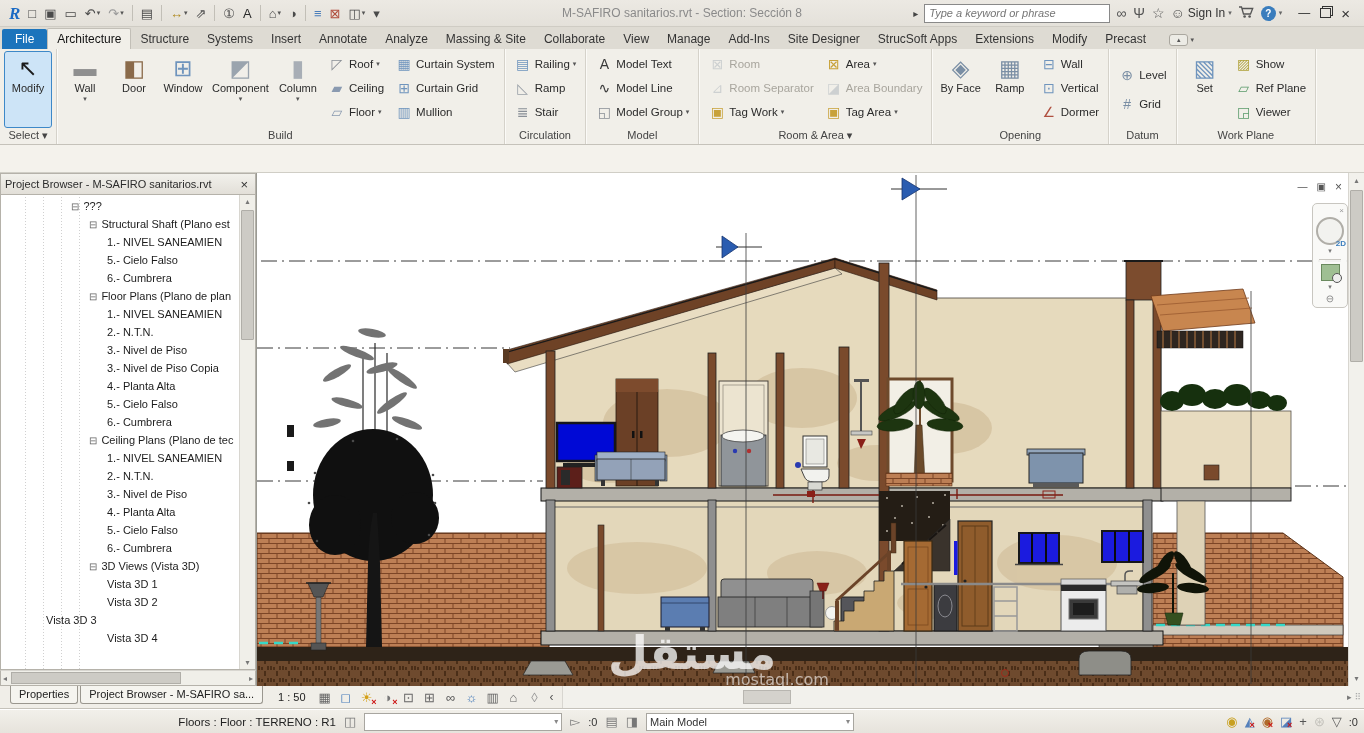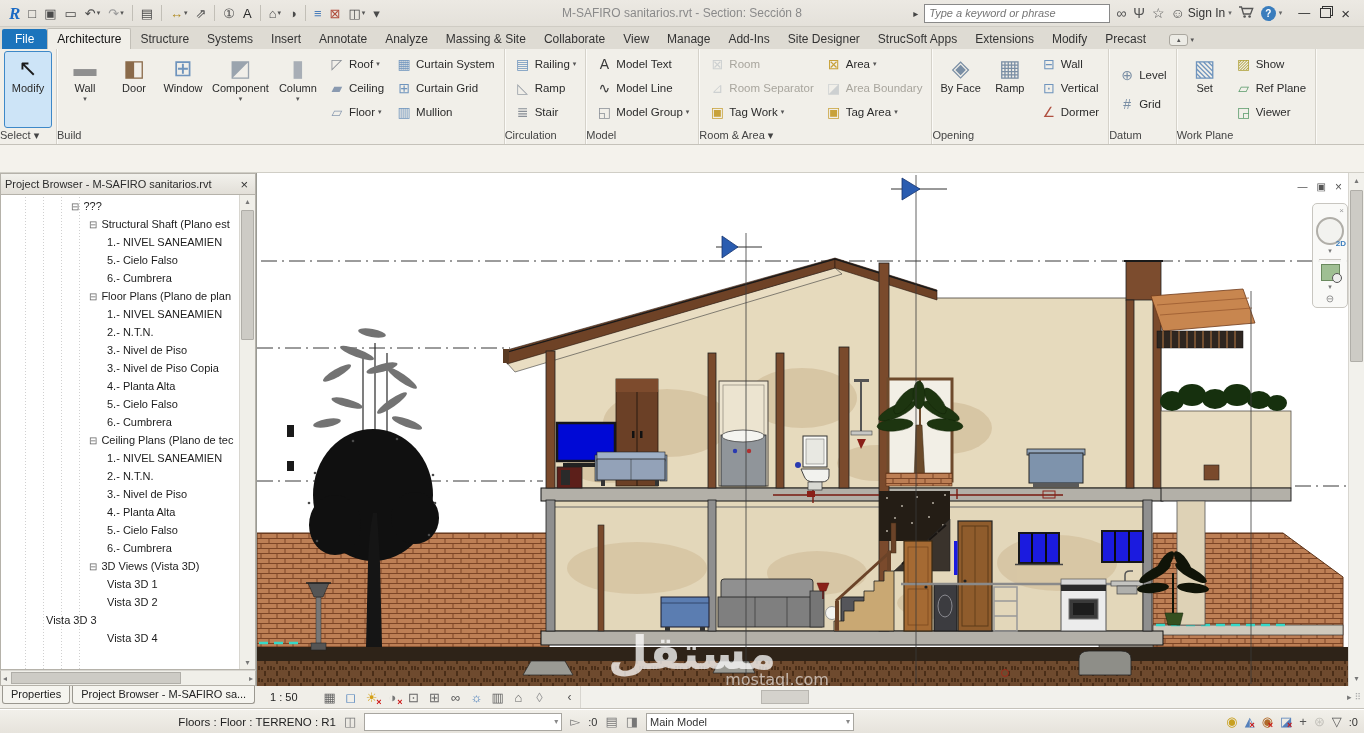--- a/index.html
+++ b/index.html
@@ -47,21 +47,21 @@
   .blabel{font-size:11px;color:#2b2b2b;line-height:11px;white-space:pre-line;max-width:62px;}
   .bdd{font-size:7px;color:#555;margin-top:1px;}
   .scol{display:flex;flex-direction:column;justify-content:flex-start;gap:1px;}
   .scol.center{justify-content:center;gap:6px;}
   .sbtn{display:flex;align-items:center;height:23px;padding:0 4px;border-radius:2px;cursor:default;white-space:nowrap;}
   .sico{font-size:14px;width:18px;text-align:center;margin-right:3px;}
   .slabel{font-size:11.5px;color:#2b2b2b;}
   .sdd{font-size:7px;color:#555;margin-left:3px;}
   .dis .slabel,.dis .blabel{color:#a8a59d;}
   .dis .sico,.dis .bico{opacity:.4;}
-  .plabel{height:17px;text-align:left;font-size:11px;color:#444;line-height:16px;}
+  .plabel{height:17px;text-align:center;font-size:11px;color:#444;line-height:16px;}
   
   .optionsbar{height:27px;background:#f4f2ec;border-bottom:1px solid #d0cec6;}
   
   .main{display:flex;height:513px;}
   .sidepanel{width:256px;min-width:256px;border-right:1px solid #9a9a94;display:flex;flex-direction:column;background:#f0eee8;}
   .phead{height:20px;background:linear-gradient(#f2f1ec,#e2dfd8);border:1px solid #b5b2aa;display:flex;align-items:center;
          font-size:11px;padding:0 4px;justify-content:space-between;}
   .phead .x{font-size:13px;color:#333;padding:0 3px;}
   .treewrap{flex:1;border:1px solid #b5b2aa;border-top:none;background:#fff;position:relative;overflow:hidden;}
   .tree{position:absolute;top:2px;left:0;right:15px;bottom:0;overflow:hidden;
@@ -90,24 +90,24 @@
   .wheel:after{content:"2D";position:absolute;right:-4px;bottom:-5px;font-size:8px;font-weight:bold;color:#3a7dbd;}
   .ncar{font-size:7px;color:#777;}
   .ndiv{width:22px;height:1px;background:#c8c6c0;margin:2px 0;}
   .zoomtool{width:17px;height:15px;background:#9fbf93;border:1px solid #6a8a5e;position:relative;}
   .zoomtool:after{content:"";position:absolute;right:-3px;bottom:-3px;width:8px;height:8px;border:1.5px solid #555;border-radius:50%;background:#eee;}
   .nminus{font-size:10px;color:#888;}
   .cvscroll{position:absolute;top:0;right:0;bottom:0;width:15px;background:#f2f1ec;border-left:1px solid #d8d6d0;
             display:flex;flex-direction:column;align-items:center;font-size:8px;color:#777;}
   
   .bottomrow{height:22px;display:flex;background:#f0eee8;border-bottom:1px solid #c5c2ba;}
-  .paneltabs{width:256px;min-width:256px;display:flex;align-items:flex-start;gap:2px;padding-left:2px;}
+  .paneltabs{width:256px;min-width:256px;display:flex;align-items:flex-start;gap:2px;padding-left:10px;}
   .ptab{border:1px solid #9a978f;border-top:none;background:#f5f4ef;font-size:11px;padding:2px 8px 3px;
         border-radius:0 0 3px 3px;white-space:nowrap;color:#222;}
-  .viewbar{display:flex;align-items:center;gap:14px;padding:0 4px;}
+  .viewbar{display:flex;align-items:center;gap:1px;padding:0 4px;}
   .scalebox{font-size:11px;padding:0 8px;color:#222;}
   .vbtn{position:relative;width:20px;height:18px;display:inline-flex;align-items:center;justify-content:center;font-size:13px;border-radius:2px;}
   .redx{position:absolute;right:0;bottom:-1px;color:#cc1111;font-size:9px;font-weight:bold;}
   .vcollapse{font-size:12px;color:#555;padding:0 4px;}
   .hscroll-cv{flex:1;display:flex;align-items:center;background:#f2f1ec;border-left:1px solid #d8d6d0;font-size:9px;color:#777;}
   .cvthumb{width:46px;height:12px;background:#d4d2cc;border:1px solid #b8b6b0;margin-left:180px;}
   .grip{color:#aaa;font-size:9px;padding:0 3px;}
   
   .statusbar{height:23px;background:linear-gradient(#f2f0ea,#e6e3dc);display:flex;align-items:center;font-size:11.5px;
              padding:0 6px;gap:8px;border-top:1px solid #fff;}

